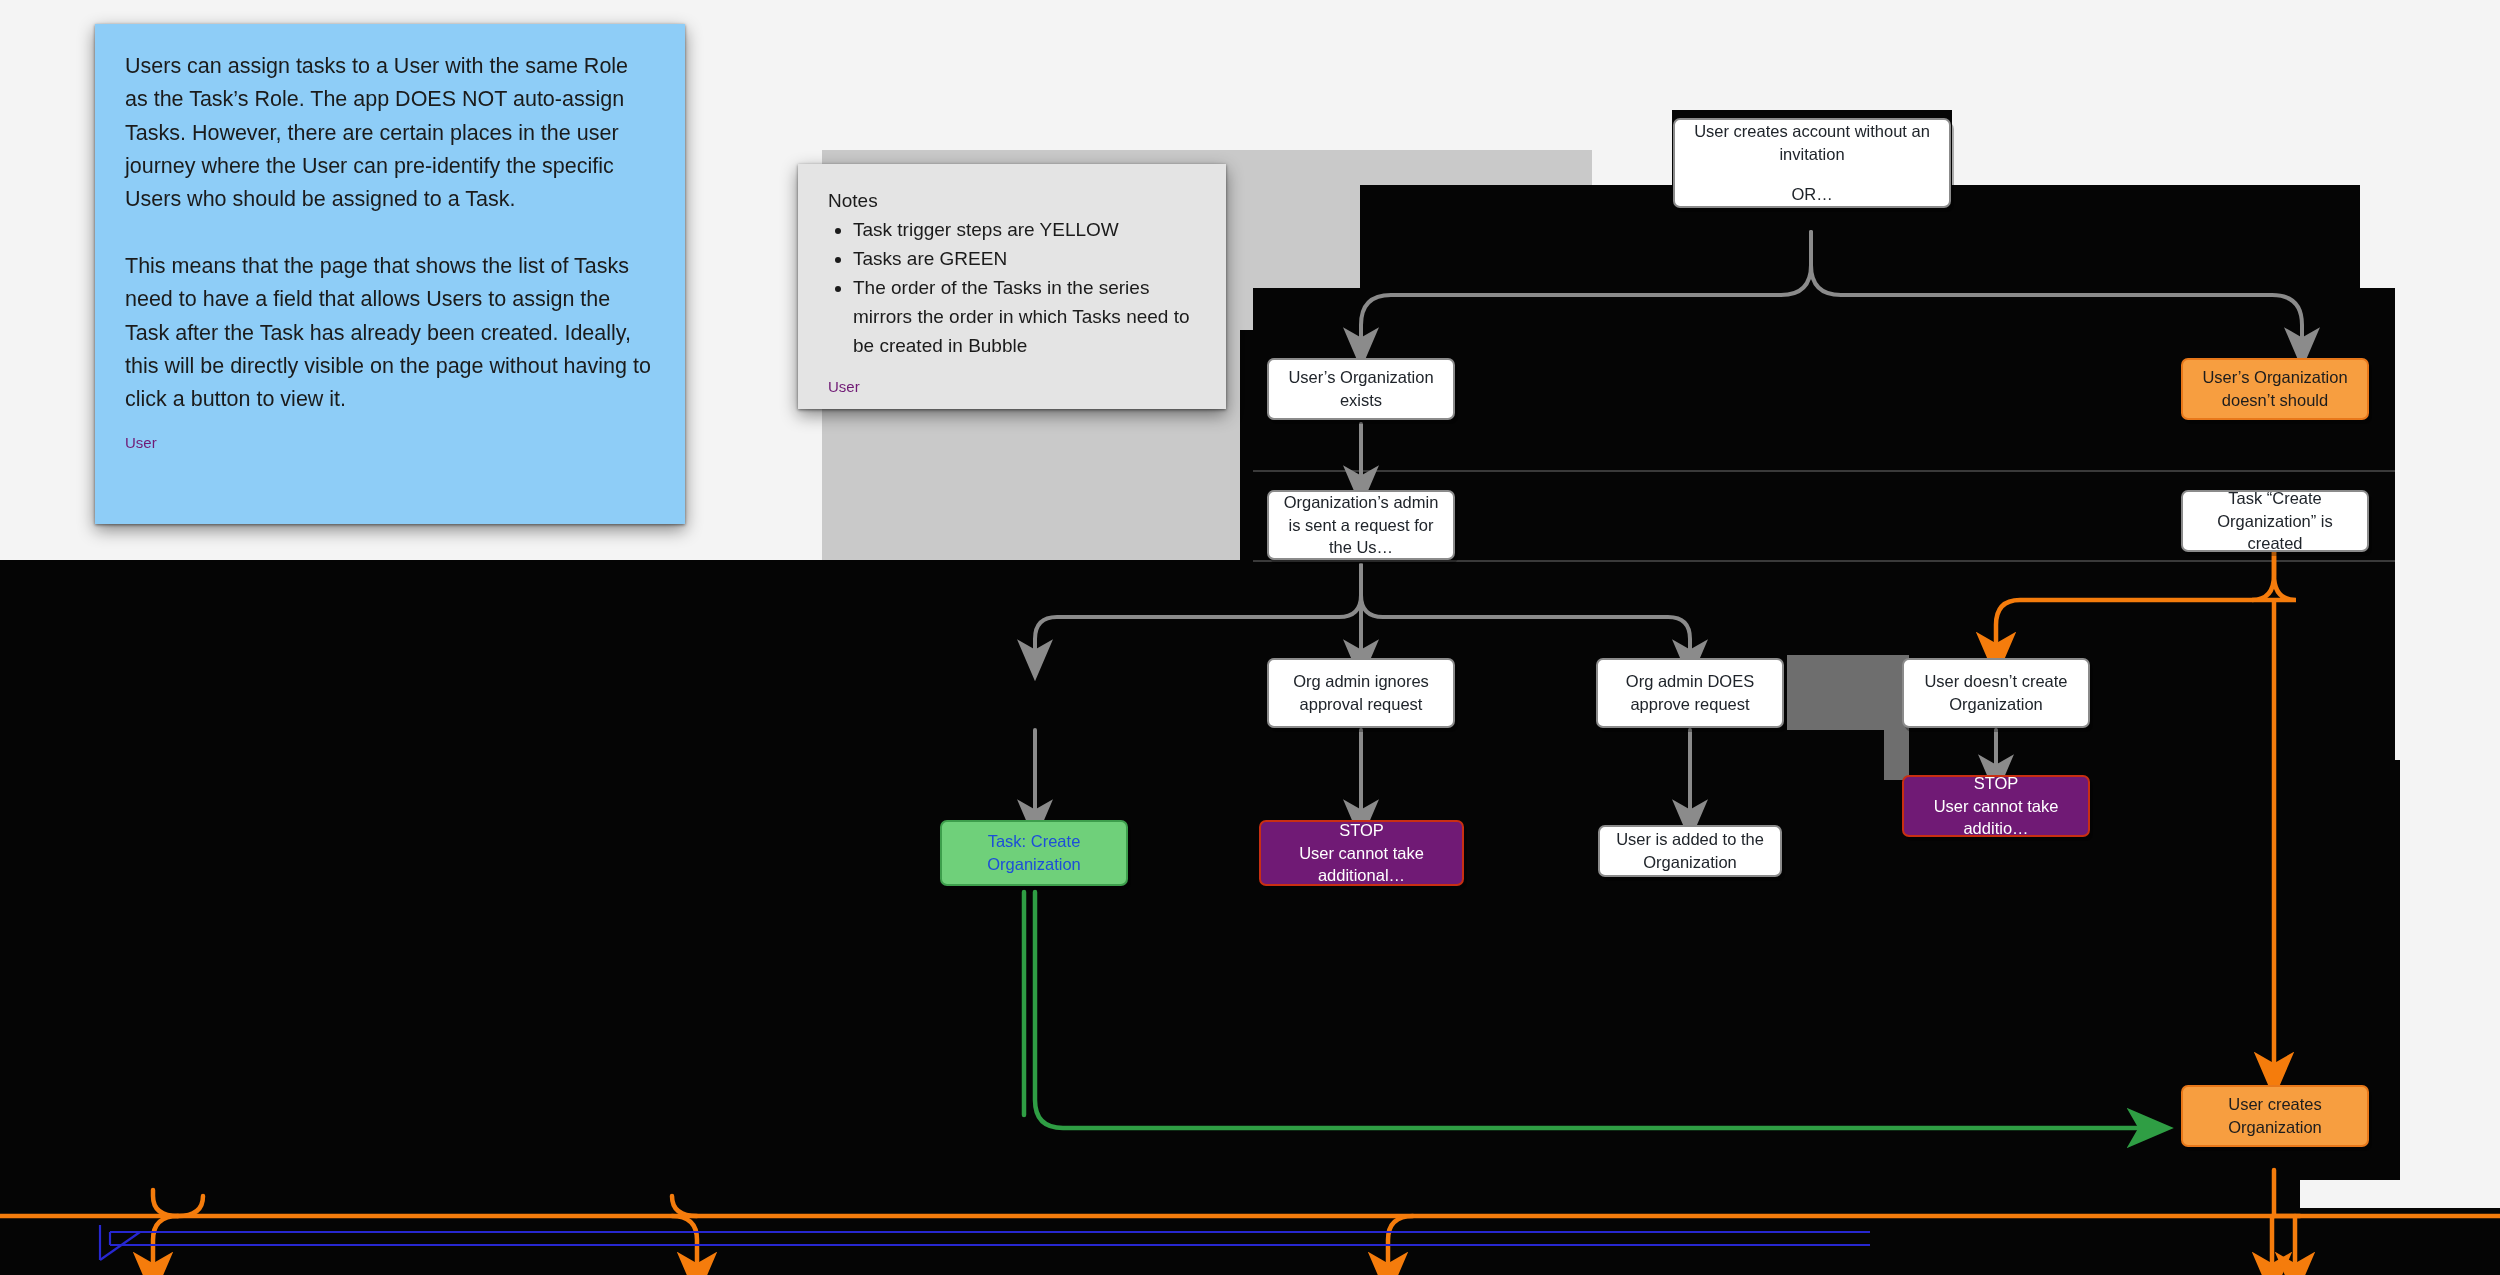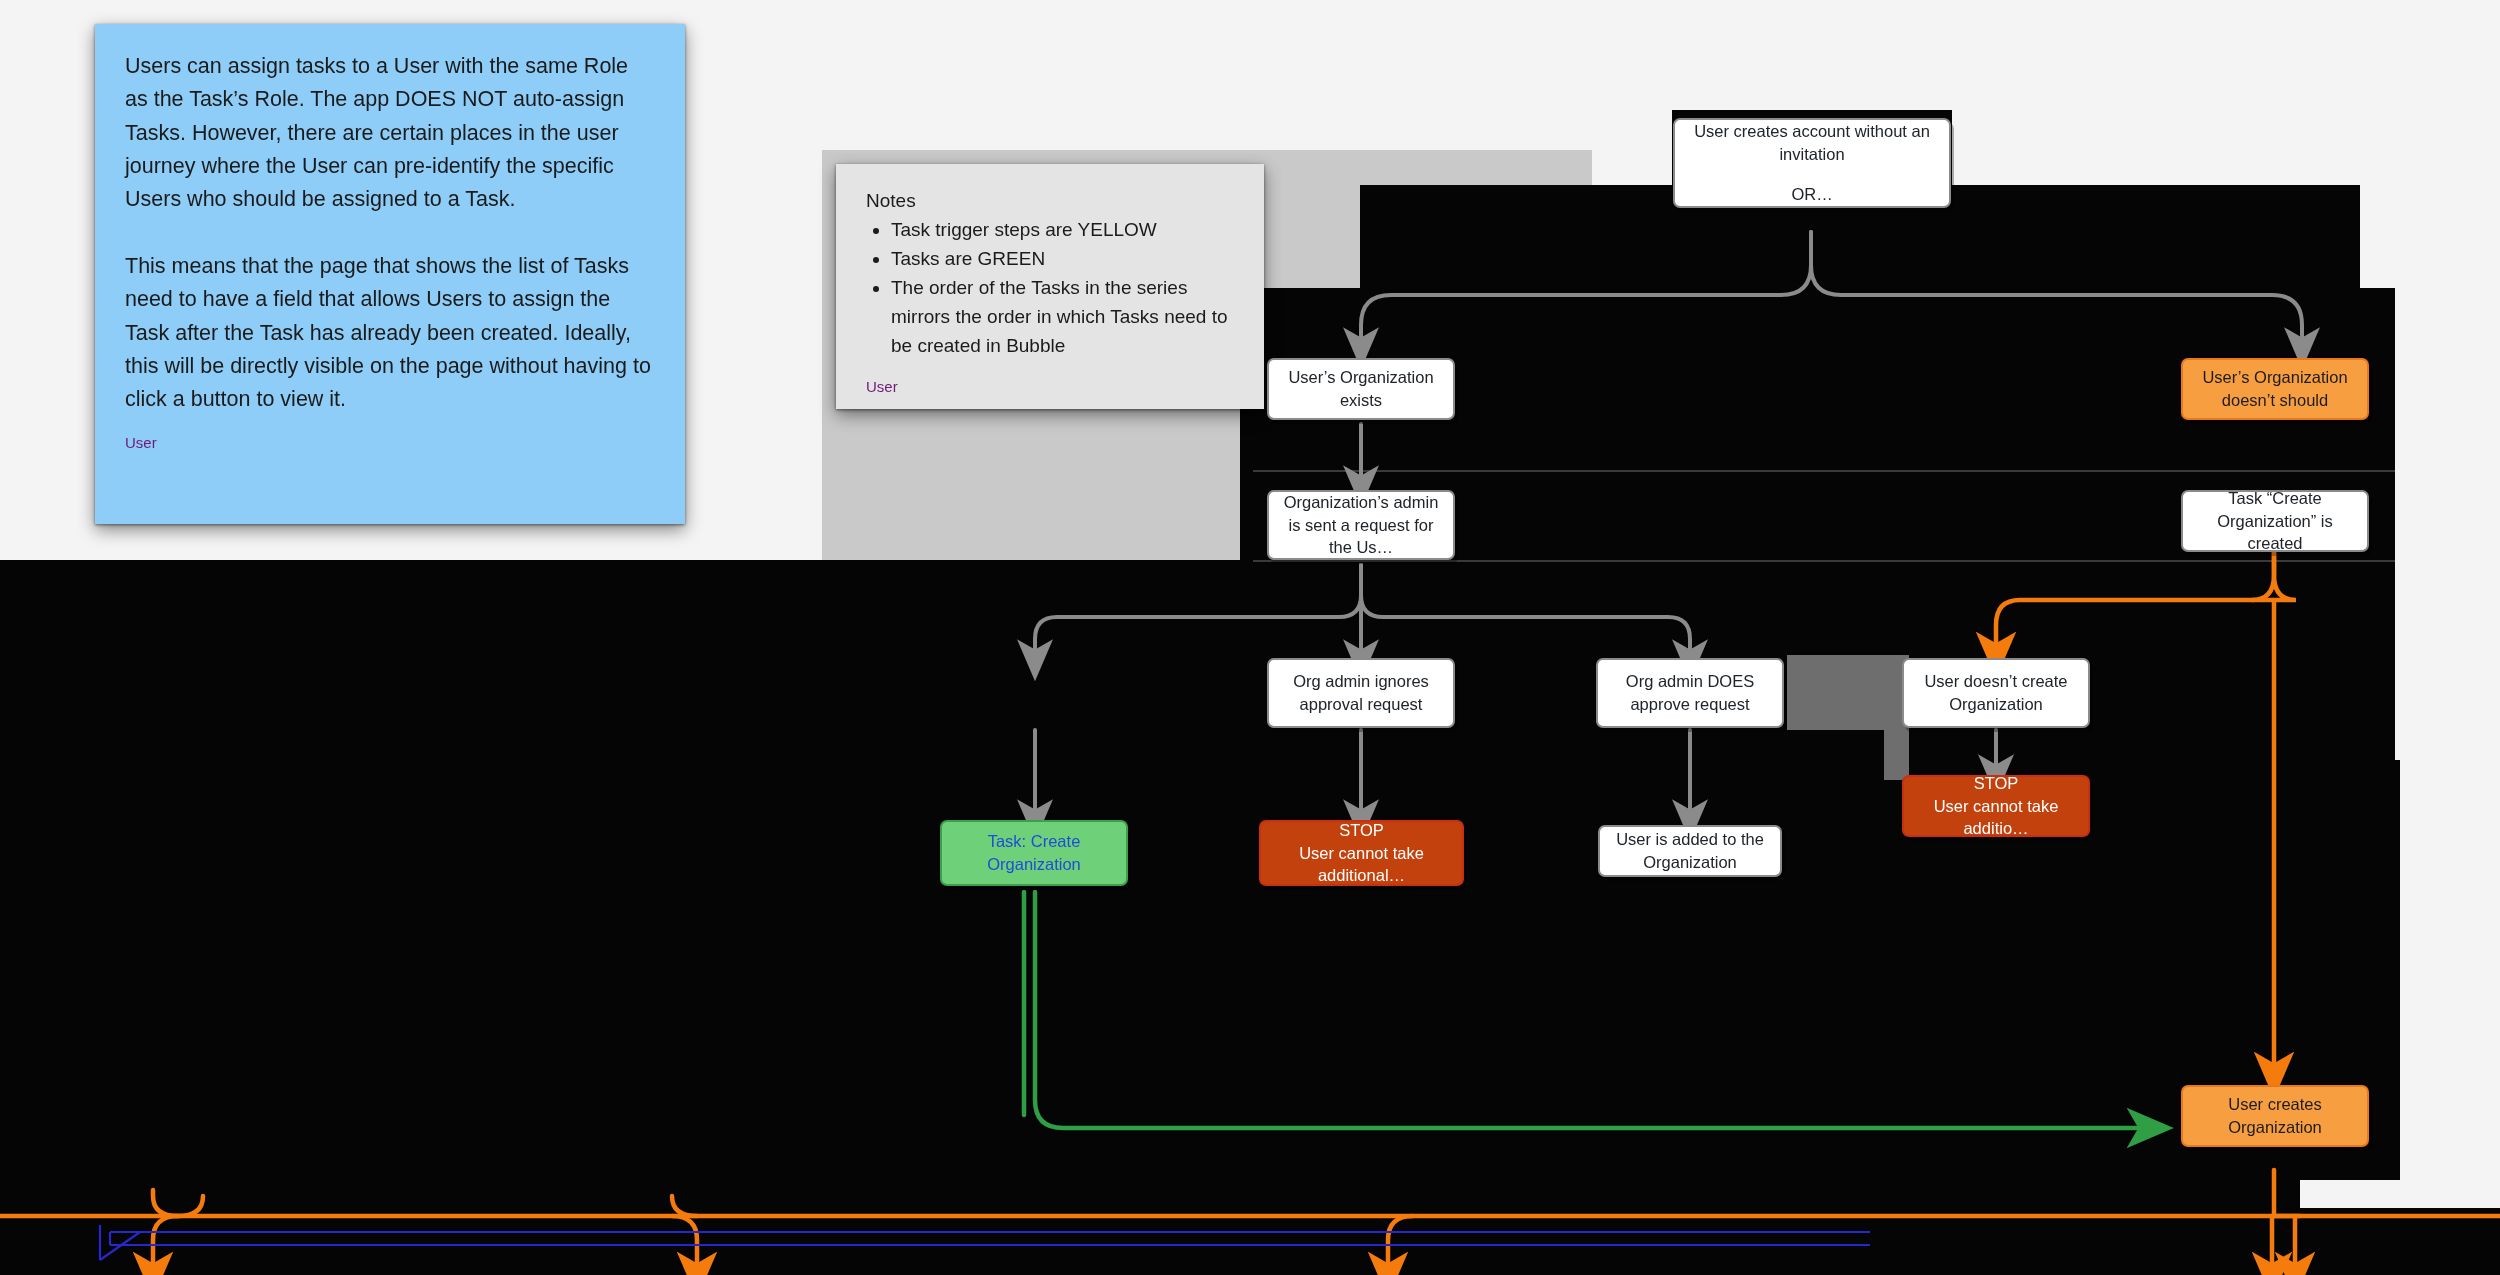--- a/index.html
+++ b/index.html
@@ -86,21 +86,21 @@
     background: #f79e40;
     border: 2.5px solid #e8781a;
     color: #1d1d1d;
   }
   .node.green {
     background: #6fd07a;
     border: 2.5px solid #3d9e4c;
     color: #1d4ed8;
   }
   .node.red {
-    background: #c2410c;
+    background: #701a75;
     border: 2.5px solid #c92f12;
     color: #ffffff;
   }
   .node .stack { width: 100%; }
   .node .spacer { height: 18px; }
 
   
   #wires {
     position: absolute;
     left: 0; top: 0;
@@ -200,21 +200,21 @@
     </g>
   </svg>
 
   <div class="sticky blue" style="left:95px; top:0px; width:590px; height:500px;">
     <div class="body">Users can assign tasks to a User with the same Role as the Task’s Role. The app DOES NOT auto-assign Tasks. However, there are certain places in the user journey where the User can pre-identify the specific Users who should be assigned to a Task.
 
 This means that the page that shows the list of Tasks need to have a field that allows Users to assign the Task after the Task has already been created. Ideally, this will be directly visible on the page without having to click a button to view it.</div>
     <div class="author">User</div>
   </div>
 
-  <div class="sticky grey" style="left:836px; top:140px; width:428px; height:245px;">
+  <div class="sticky grey" style="left:798px; top:140px; width:428px; height:245px;">
     <div class="nt-title">Notes</div>
     <ul>
       <li>Task trigger steps are YELLOW</li>
       <li>Tasks are GREEN</li>
       <li>The order of the Tasks in the series mirrors the order in which Tasks need to be created in Bubble</li>
     </ul>
     <div class="author">User</div>
   </div>
 
   <div class="node plain" style="left:1673px; top:118px; width:278px; height:90px;">

